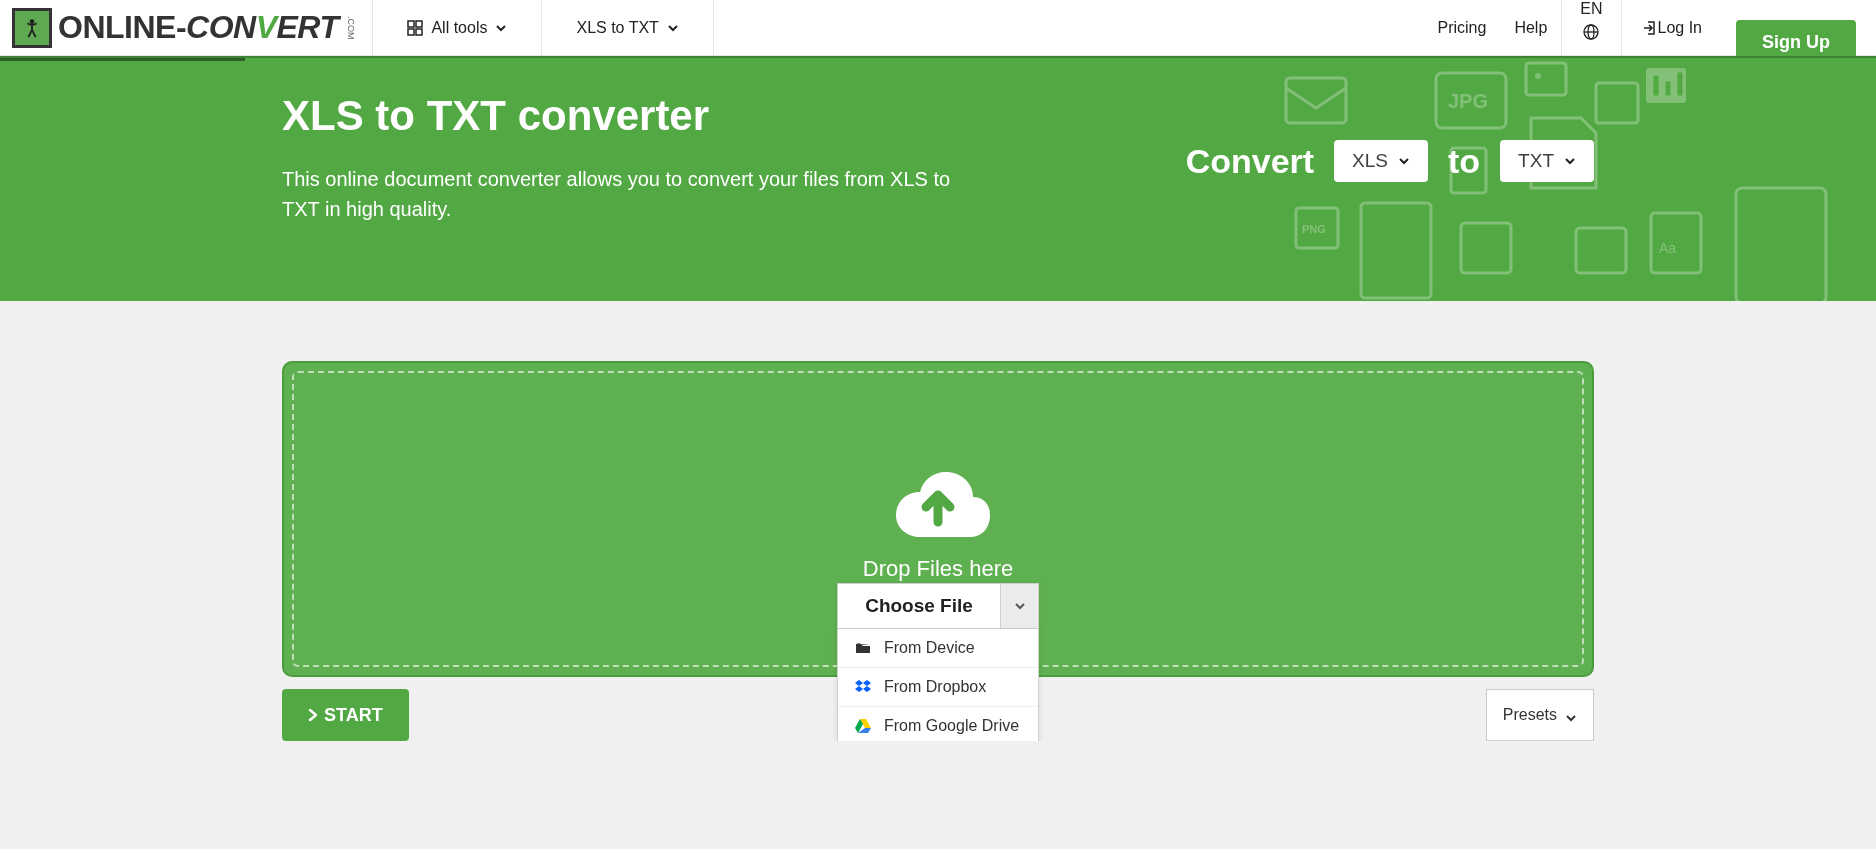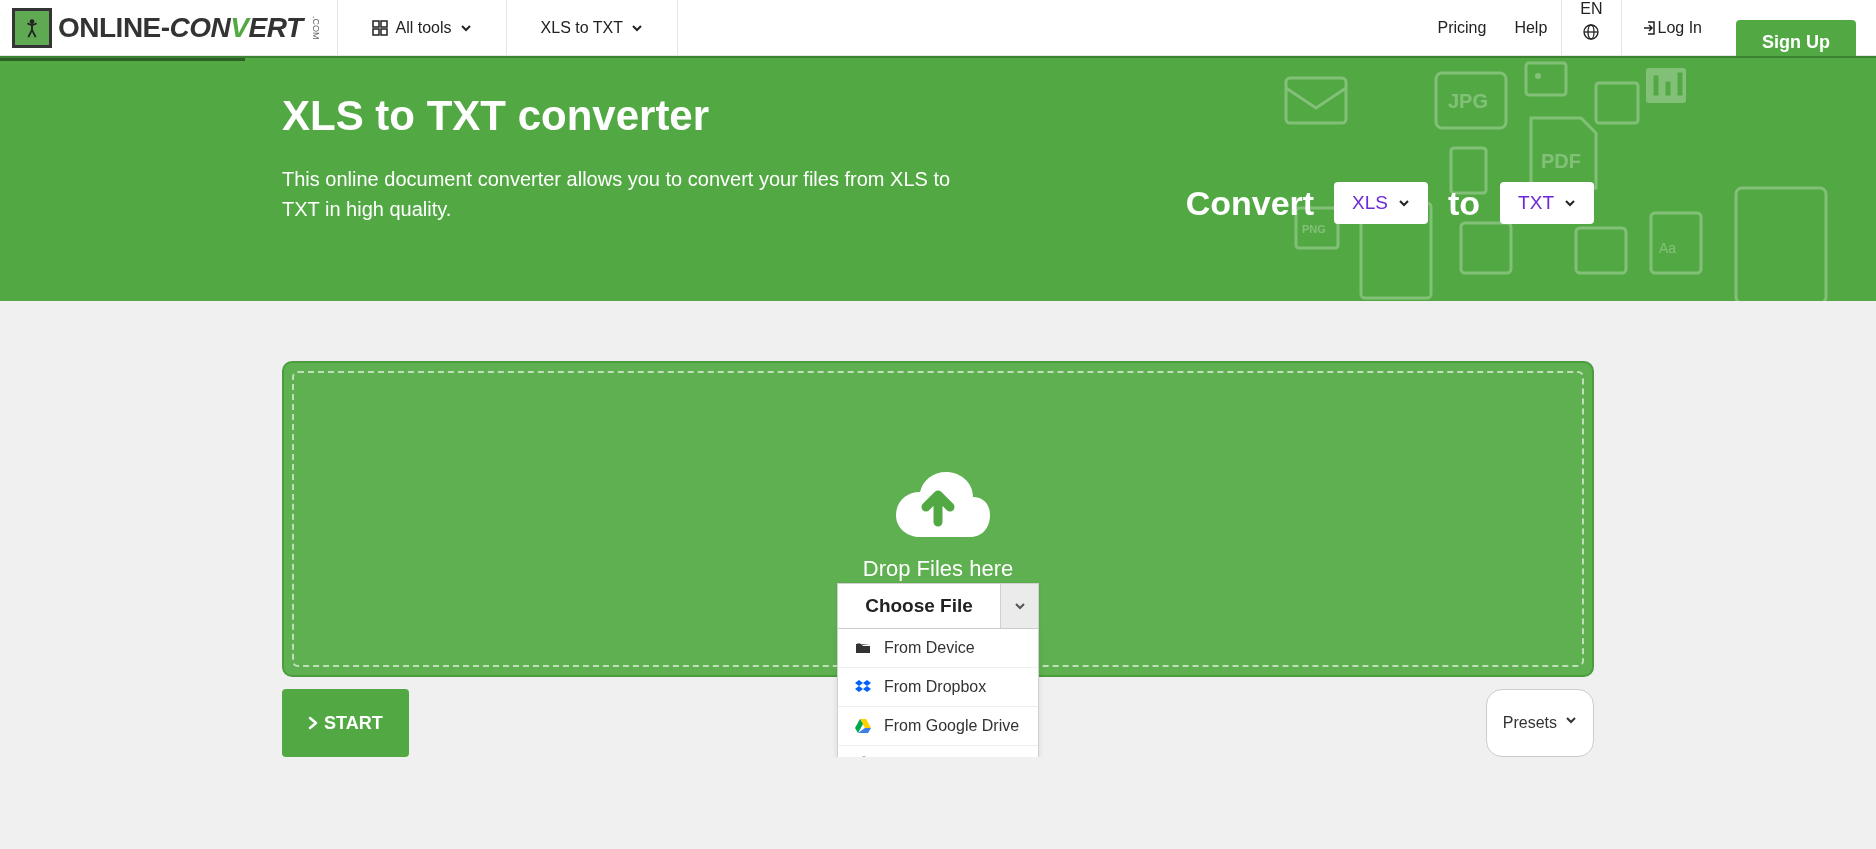--- a/index.html
+++ b/index.html
@@ -2,46 +2,46 @@
 <html><head>
 <meta charset="utf-8">
 <style>
 * { margin: 0; padding: 0; box-sizing: border-box; font-family: -apple-system, BlinkMacSystemFont, "Segoe UI", Arial, sans-serif; }
 body { background: #f0f0f0; width: 1876px; }
 
 
 .header { background: #fff; height: 56px; display: flex; align-items: center; border-bottom: 1px solid #e5e5e5; padding: 0 12px; }
 .logo-box { display: flex; align-items: center; gap: 6px; cursor: pointer; }
 .logo-icon { width: 40px; height: 40px; background: #5fa952; border: 3px solid #333; display: flex; align-items: center; justify-content: center; }
-.logo-text { font-size: 28px; font-weight: 700; color: #333; letter-spacing: -0.5px; }
+.logo-text { font-size: 32px; font-weight: 700; color: #333; letter-spacing: -0.5px; }
 .logo-text .conv { color: #333; font-style: italic; }
 .logo-text .v { color: #52a843; }
 .logo-com { writing-mode: vertical-rl; font-size: 9px; color: #666; margin-left: 2px; }
 
 .nav-sep { width: 1px; height: 56px; background: #e5e5e5; margin: 0 16px; }
 .nav-item { display: flex; align-items: center; gap: 8px; padding: 0 18px; height: 40px; cursor: pointer; font-size: 16px; color: #222; font-weight: 500; }
 .grid-icon { width: 16px; height: 16px; }
 
 .spacer { flex: 1; }
 .right-nav { display: flex; align-items: center; }
 .right-link { padding: 0 14px; font-size: 16px; color: #222; cursor: pointer; font-weight: 500; }
 .lang-item { display: flex; align-items: center; gap: 6px; padding: 0 18px; height: 56px; cursor: pointer; font-size: 16px; color: #222; border-left: 1px solid #e5e5e5; border-right: 1px solid #e5e5e5; font-weight: 500; flex-direction: column; }
 .login-btn { display: flex; align-items: center; padding: 0 20px; font-size: 16px; color: #222; cursor: pointer; font-weight: 500; }
 .signup-btn { background: #52a843; color: #fff; border: none; padding: 12px 26px; border-radius: 4px; font-size: 18px; font-weight: 600; cursor: pointer; margin-left: 14px; margin-right: 8px; margin-top: 29px; }
 
 
 .hero { background: #52a843; height: 245px; position: relative; overflow: hidden; border-top: 2px solid #3d8232; }
 .hero-accent { position: absolute; top: 0; left: 0; width: 245px; height: 3px; background: #2d6024; }
-.hero-inner { max-width: 1400px; margin: 0 auto; padding: 34px 44px; display: flex; justify-content: space-between; align-items: flex-end; position: relative; z-index: 2; }
+.hero-inner { max-width: 1400px; margin: 0 auto; padding: 34px 44px; display: flex; justify-content: space-between; align-items: flex-start; position: relative; z-index: 2; }
 .hero-left { color: #fff; max-width: 700px; }
 .hero-title { font-size: 42px; font-weight: 700; margin-bottom: 24px; }
 .hero-desc { font-size: 20px; line-height: 1.5; }
 .hero-right { display: flex; align-items: center; gap: 20px; color: #fff; margin-top: 48px; }
 .hero-label { font-size: 34px; font-weight: 600; }
-.select-box { background: #fff; color: #6d28d9; padding: 10px 18px; border-radius: 4px; display: flex; align-items: center; gap: 10px; font-size: 19px; font-weight: 500; cursor: pointer; }
+.select-box { background: #fff; color: #404040; padding: 10px 18px; border-radius: 4px; display: flex; align-items: center; gap: 10px; font-size: 19px; font-weight: 500; cursor: pointer; }
 
 .bg-icons { position: absolute; right: 0; top: 0; width: 600px; height: 100%; z-index: 1; opacity: 0.28; }
 
 
 .container { max-width: 1400px; margin: 0 auto; padding: 0 44px; }
 .upload-wrap { margin-top: 60px; }
 .dropzone { background: #5fb050; border: 2px solid #4a9c3c; border-radius: 10px; padding: 8px; position: relative; }
 .dropzone-inner { border: 2px dashed rgba(255,255,255,0.6); border-radius: 6px; min-height: 296px; display: flex; flex-direction: column; align-items: center; justify-content: center; color: #fff; }
 .cloud-icon { width: 120px; height: 85px; margin-bottom: 14px; }
 .drop-text { font-size: 22px; font-weight: 400; }
@@ -51,21 +51,21 @@
 .choose-main { flex: 1; text-align: center; padding: 11px 0; font-size: 19px; font-weight: 600; color: #222; cursor: pointer; }
 .choose-toggle { width: 38px; height: 44px; background: #ebebeb; display: flex; align-items: center; justify-content: center; cursor: pointer; border-left: 1px solid #d0d0d0; }
 .dropdown { background: #fff; border: 1px solid #d0d0d0; border-top: none; box-shadow: 0 2px 6px rgba(0,0,0,0.1); }
 .dropdown-item { display: flex; align-items: center; gap: 12px; padding: 10px 16px; font-size: 16px; color: #333; cursor: pointer; border-bottom: 1px solid #eee; }
 .dropdown-item:last-child { border-bottom: none; }
 .dd-icon { width: 18px; height: 18px; display: flex; align-items: center; justify-content: center; }
 
 
 .bottom-row { display: flex; justify-content: space-between; margin-top: 12px; }
 .start-btn { background: #52a843; color: #fff; border: none; padding: 11px 26px; border-radius: 4px; font-size: 18px; font-weight: 700; cursor: pointer; display: flex; align-items: center; gap: 6px; }
-.presets-btn { background: #fff; border: 1px solid #ccc; padding: 24px 16px; border-radius: 16px; font-size: 16px; cursor: pointer; display: flex; align-items: flex-start; gap: 8px; color: #333; }
+.presets-btn { background: #fff; border: 1px solid #ccc; padding: 16px 16px; border-radius: 0; font-size: 16px; cursor: pointer; display: flex; align-items: flex-end; gap: 8px; color: #333; }
 
 .chev { width: 12px; height: 12px; }
 </style>
 </head>
 <body>
 
 <div class="header">
   <div class="logo-box">
     <div class="logo-icon">
       <svg viewBox="0 0 24 24" width="22" height="22">

